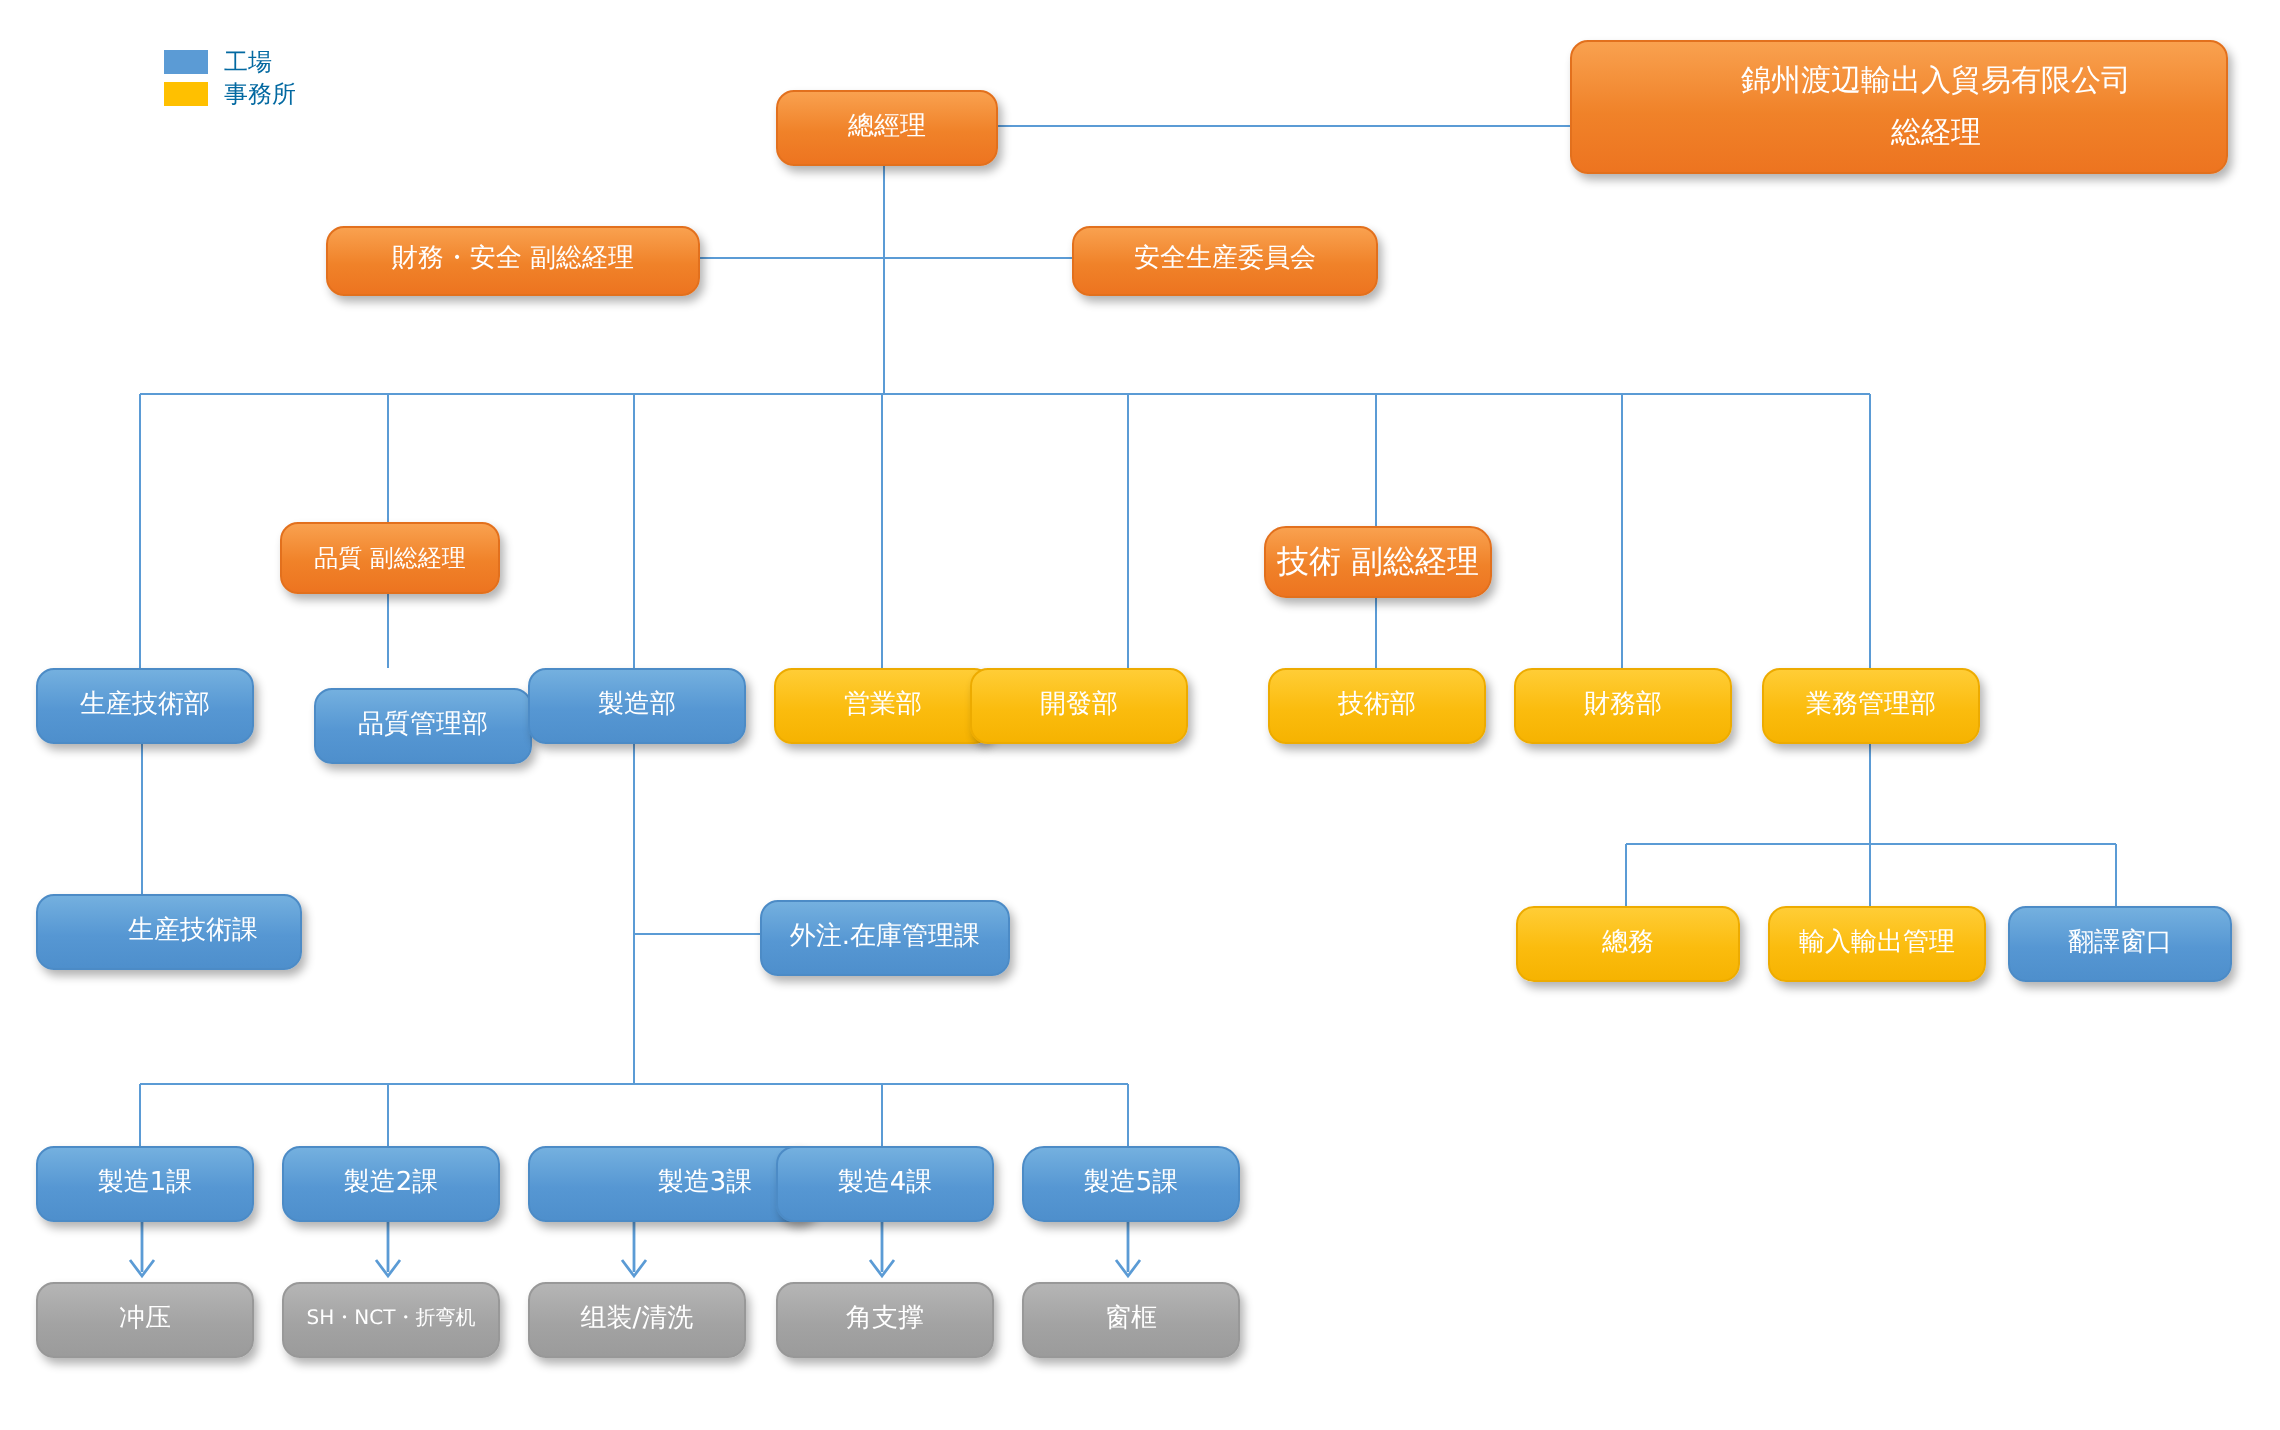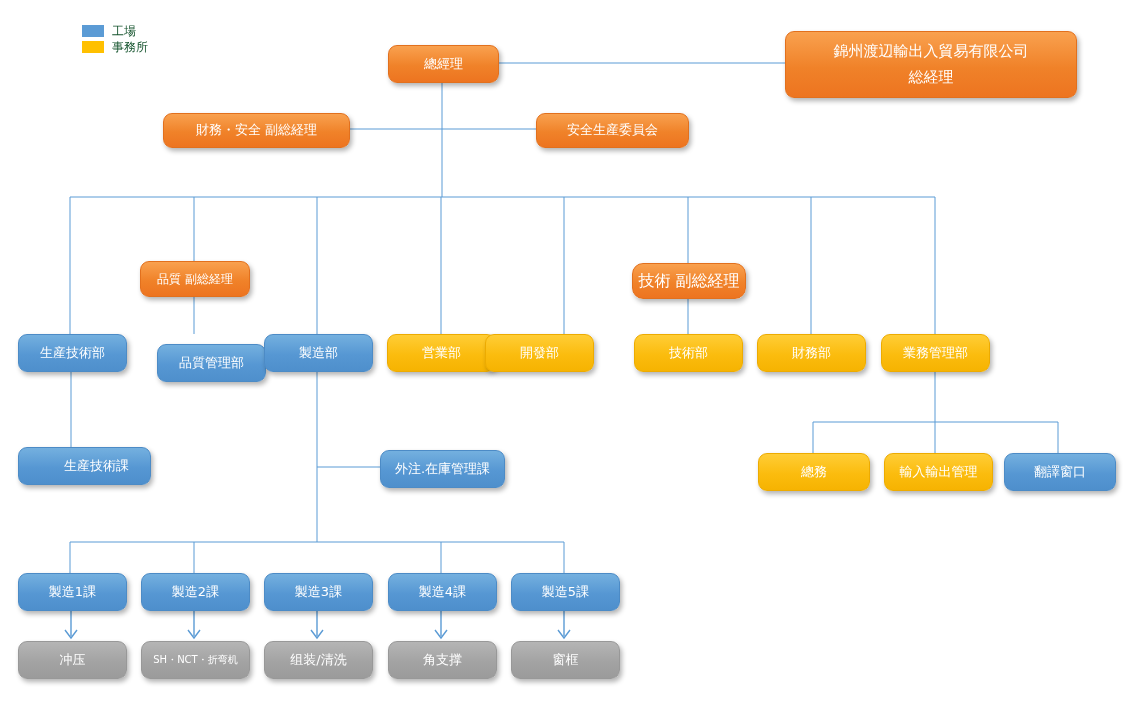--- a/index.html
+++ b/index.html
@@ -13,21 +13,21 @@
     color:#fff;font-size:13px;text-align:center;border-radius:9px;
     box-shadow:2px 3px 5px rgba(0,0,0,0.30);line-height:1.25;white-space:nowrap;
   }
   .orange{background:linear-gradient(to bottom,#f9a14f 0%,#f08229 55%,#ed7420 100%);border:1px solid #e2701d;}
   .blue{background:linear-gradient(to bottom,#74b0df 0%,#5697d3 55%,#4e8fcc 100%);border:1px solid #4c8bc6;}
   .yellow{background:linear-gradient(to bottom,#ffcd36 0%,#fbbc0e 55%,#f6b301 100%);border:1px solid #edab00;}
   .gray{background:linear-gradient(to bottom,#b5b5b5 0%,#a3a3a3 55%,#9b9b9b 100%);border:1px solid #989898;}
   .big{font-size:15px;flex-direction:column;line-height:1.7;}
   .small-font{font-size:10px;}
   .legend-swatch{position:absolute;z-index:2;width:22px;height:12px;}
-  .legend-label{position:absolute;z-index:2;color:#14532d;font-size:12px;line-height:14px;}
+  .legend-label{position:absolute;z-index:2;color:#0369a1;font-size:12px;line-height:14px;}
 </style>
 </head>
 <body>
 
 <div id="canvas">
 
   <svg id="connectors" width="1140" height="715">
     <g stroke="#5b9bd5" stroke-width="1" fill="none">
       <path d="M497,63 H787"></path>
       <path d="M442,81 V197"></path>
@@ -72,21 +72,21 @@
     </g>
   </svg>
 
   <div class="legend-swatch" style="left:82px;top:25px;background:#5B9BD5;"></div>
   <div class="legend-label" style="left:112px;top:24px;">工場</div>
   <div class="legend-swatch" style="left:82px;top:41px;background:#FFC000;"></div>
   <div class="legend-label" style="left:112px;top:40px;">事務所</div>
 
   <div class="node orange" style="left:388px;top:45px;width:109px;height:36px;">總經理</div>
 
-  <div class="node orange big" style="left:785px;top:31px;width:290px;height:65px;">
+  <div class="node orange big" style="left:785px;top:20px;width:290px;height:65px;padding-left:37px;">
     <span>錦州渡辺輸出入貿易有限公司</span>
     <span>総経理</span>
   </div>
 
   <div class="node orange" style="left:163px;top:113px;width:185px;height:33px;">財務・安全 副総経理</div>
   <div class="node orange" style="left:536px;top:113px;width:151px;height:33px;">安全生産委員会</div>
 
   <div class="node orange" style="left:140px;top:261px;width:108px;height:34px;font-size:12px;">品質 副総経理</div>
   <div class="node orange" style="left:632px;top:263px;width:112px;height:34px;font-size:16px;border-radius:11px;">技術 副総経理</div>
 
@@ -101,23 +101,23 @@
 
   <div class="node blue" style="left:18px;top:447px;width:107px;height:36px;padding-left:24px;">生産技術課</div>
   <div class="node blue" style="left:380px;top:450px;width:123px;height:36px;">外注.在庫管理課</div>
 
   <div class="node yellow" style="left:758px;top:453px;width:110px;height:36px;">總務</div>
   <div class="node yellow" style="left:884px;top:453px;width:107px;height:36px;text-align:right;">輸入輸出管理</div>
   <div class="node blue" style="left:1004px;top:453px;width:110px;height:36px;">翻譯窗口</div>
 
   <div class="node blue" style="left:18px;top:573px;width:107px;height:36px;">製造1課</div>
   <div class="node blue" style="left:141px;top:573px;width:107px;height:36px;">製造2課</div>
-  <div class="node blue" style="left:264px;top:573px;width:107px;height:36px;">製造3課</div>
+  <div class="node blue" style="left:264px;top:573px;width:107px;height:36px;padding-left:34px;">製造3課</div>
   <div class="node blue" style="left:388px;top:573px;width:107px;height:36px;">製造4課</div>
-  <div class="node blue" style="left:511px;top:573px;width:107px;height:36px;">製造5課</div>
+  <div class="node blue" style="left:511px;top:573px;width:107px;height:36px;border-radius:11px;">製造5課</div>
 
   <div class="node gray" style="left:18px;top:641px;width:107px;height:36px;">冲压</div>
   <div class="node gray small-font" style="left:141px;top:641px;width:107px;height:36px;">SH・NCT・折弯机</div>
   <div class="node gray" style="left:264px;top:641px;width:107px;height:36px;">组装/清洗</div>
   <div class="node gray" style="left:388px;top:641px;width:107px;height:36px;">角支撑</div>
   <div class="node gray" style="left:511px;top:641px;width:107px;height:36px;">窗框</div>
 
 </div>
 
 </body></html>

